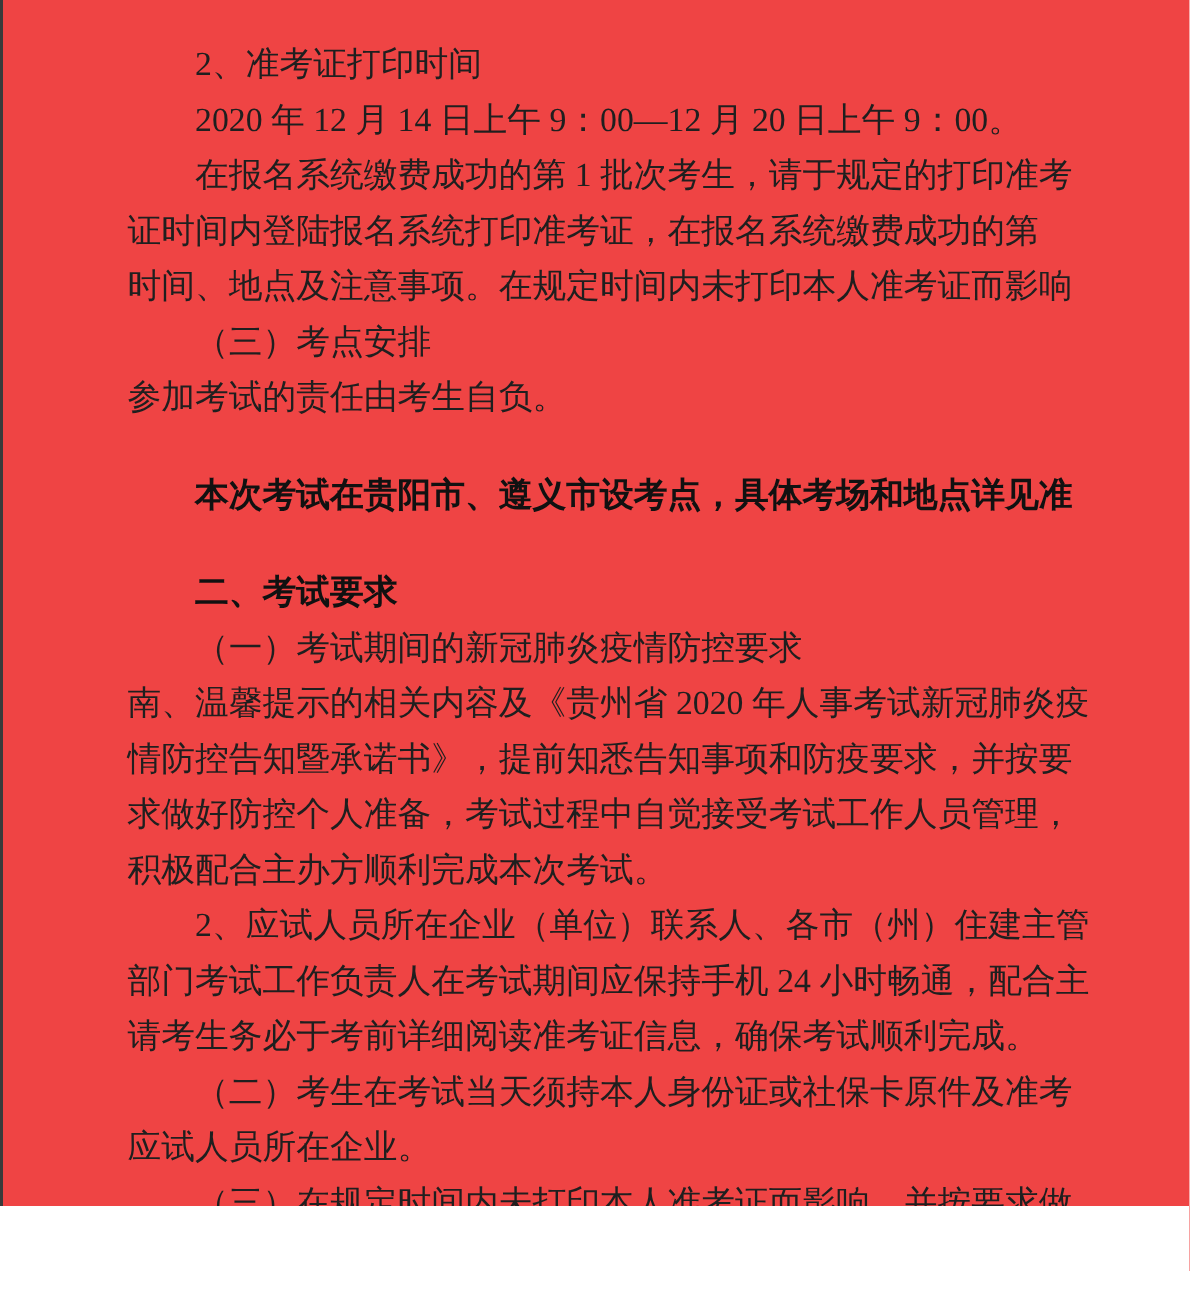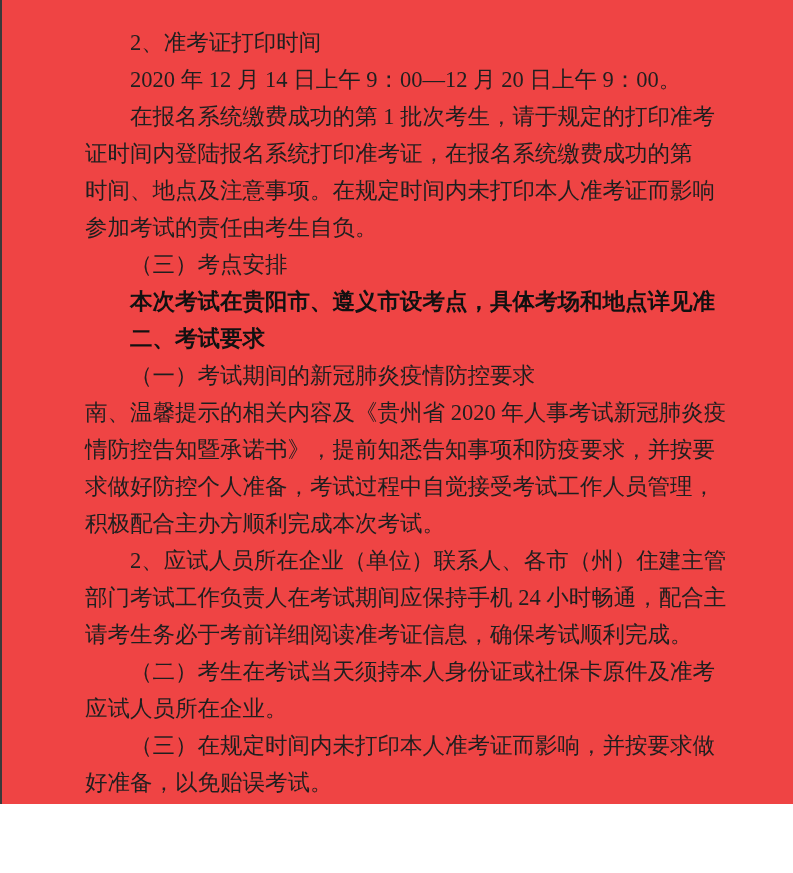--- a/index.html
+++ b/index.html
@@ -37,35 +37,36 @@
     white-space: nowrap;
     letter-spacing: 0px;
   }
   .doc-line.indent {
     text-indent: 45px;
   }
   .doc-line.bold {
     font-weight: 700;
     font-family: "Liberation Sans", "DejaVu Sans", sans-serif;
     color: #111111;
+    margin-top: 28px;
   }
 </style>
 </head>
 <body>
 
 <div class="page">
   <div class="edge-line"></div>
   <div class="text-block">
       <div class="doc-line indent">2、准考证打印时间</div>
       <div class="doc-line indent">2020 年 12 月 14 日上午 9：00—12 月 20 日上午 9：00。</div>
       <div class="doc-line indent">在报名系统缴费成功的第 1 批次考生，请于规定的打印准考</div>
       <div class="doc-line">证时间内登陆报名系统打印准考证，在报名系统缴费成功的第</div>
       <div class="doc-line">时间、地点及注意事项。在规定时间内未打印本人准考证而影响</div>
+      <div class="doc-line indent">（三）考点安排</div>
       <div class="doc-line">参加考试的责任由考生自负。</div>
-      <div class="doc-line indent">（三）考点安排</div>
       <div class="doc-line indent bold">本次考试在贵阳市、遵义市设考点，具体考场和地点详见准</div>
       <div class="doc-line indent bold">二、考试要求</div>
       <div class="doc-line indent">（一）考试期间的新冠肺炎疫情防控要求</div>
       <div class="doc-line">南、温馨提示的相关内容及《贵州省 2020 年人事考试新冠肺炎疫</div>
       <div class="doc-line">情防控告知暨承诺书》，提前知悉告知事项和防疫要求，并按要</div>
       <div class="doc-line">求做好防控个人准备，考试过程中自觉接受考试工作人员管理，</div>
       <div class="doc-line">积极配合主办方顺利完成本次考试。</div>
       <div class="doc-line indent">2、应试人员所在企业（单位）联系人、各市（州）住建主管</div>
       <div class="doc-line">部门考试工作负责人在考试期间应保持手机 24 小时畅通，配合主</div>
       <div class="doc-line">请考生务必于考前详细阅读准考证信息，确保考试顺利完成。</div>

